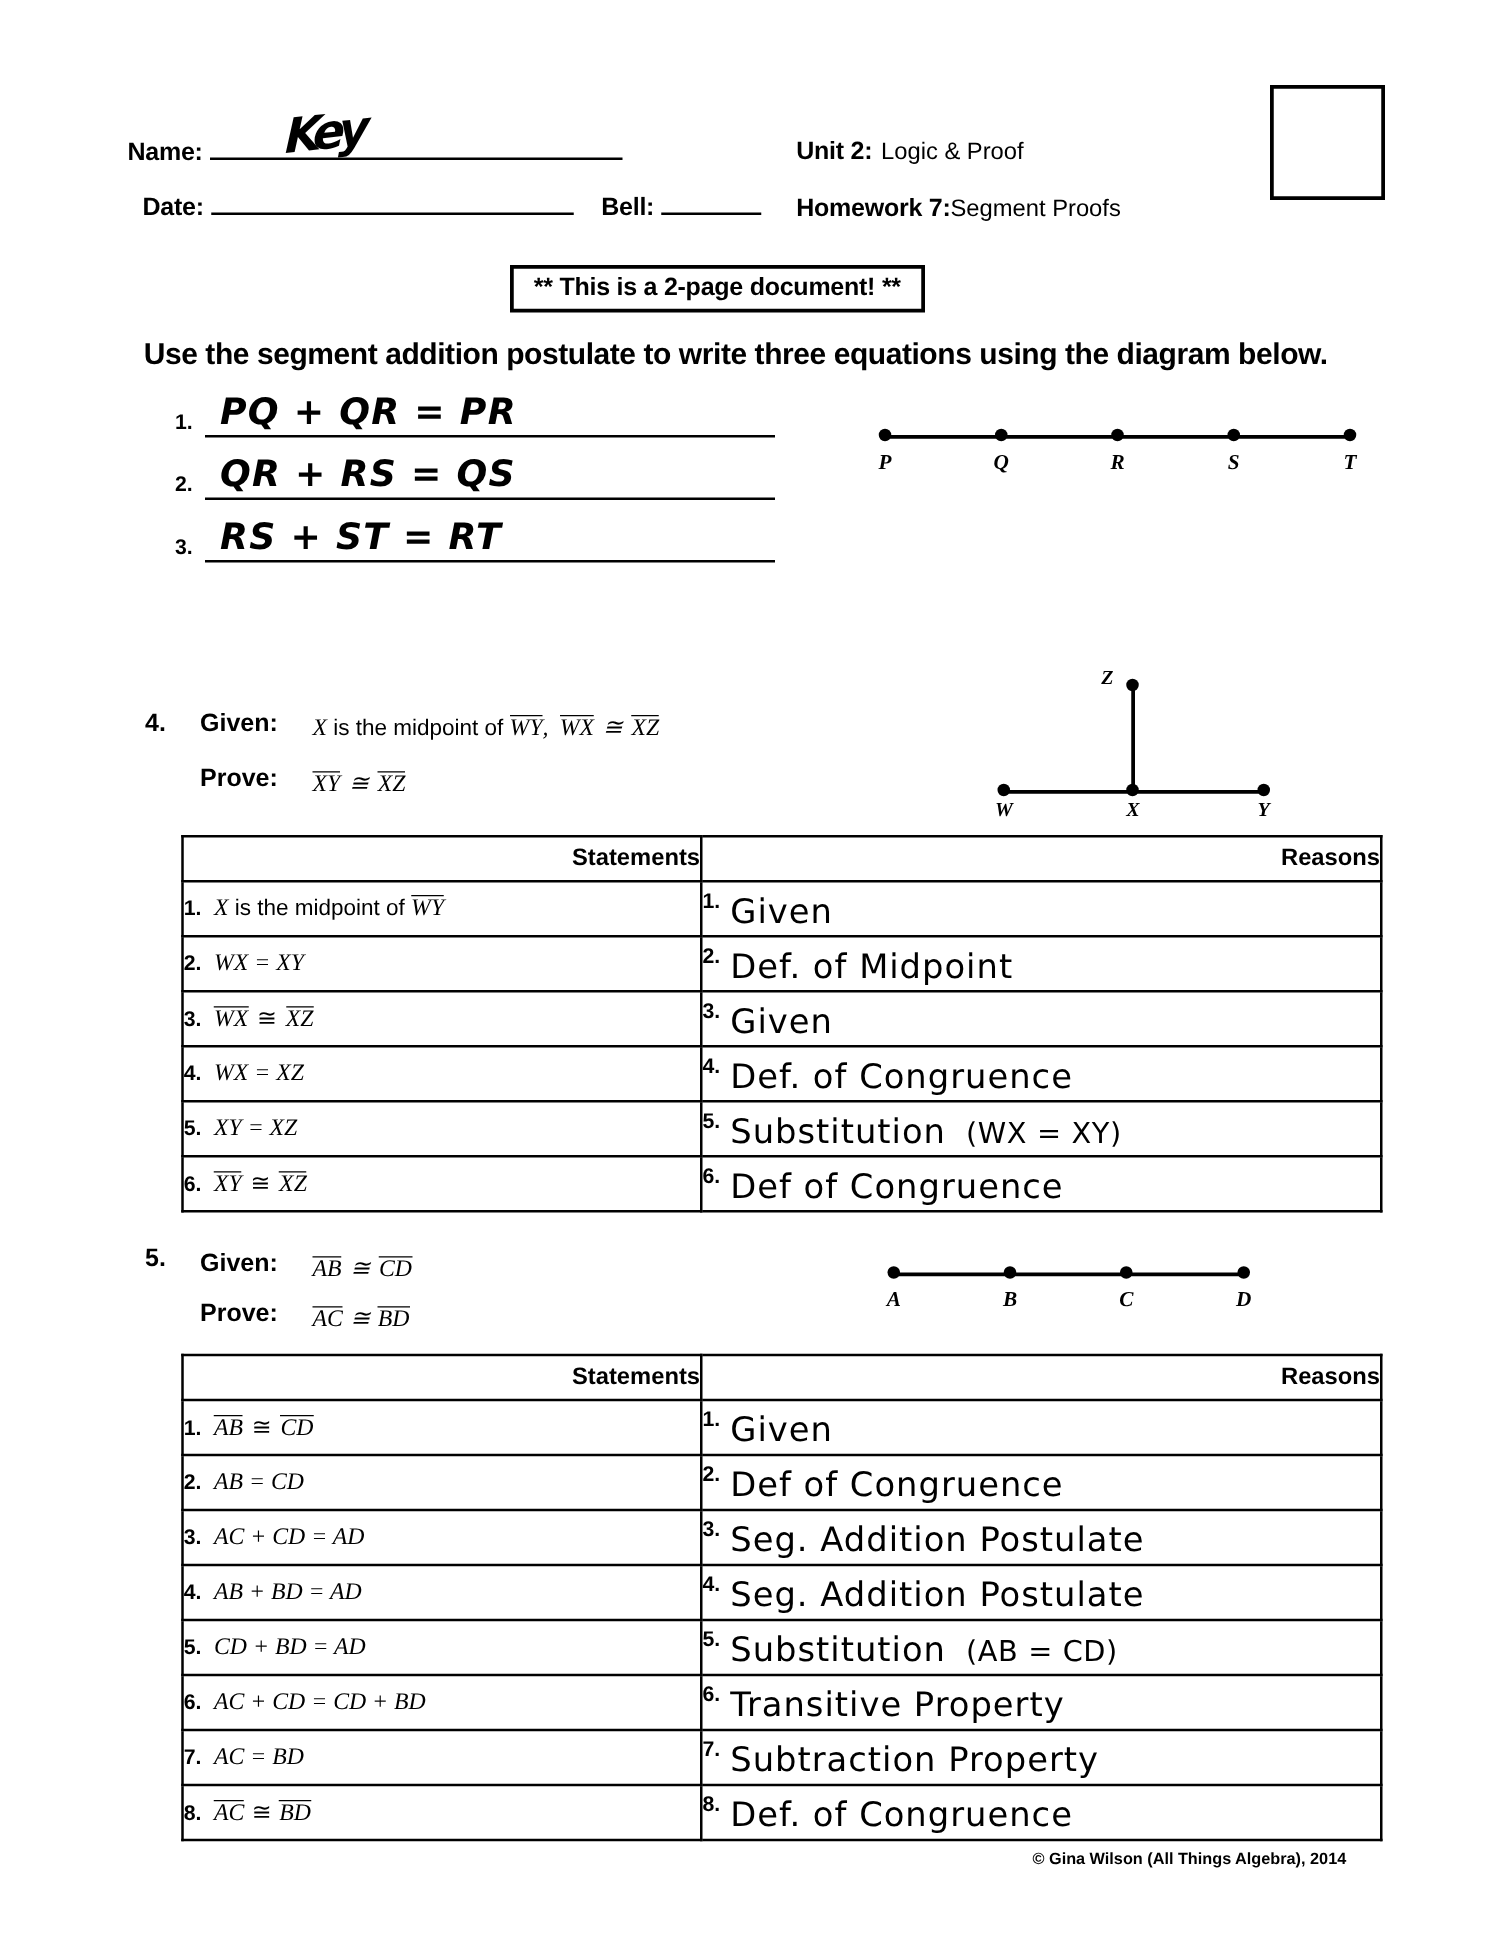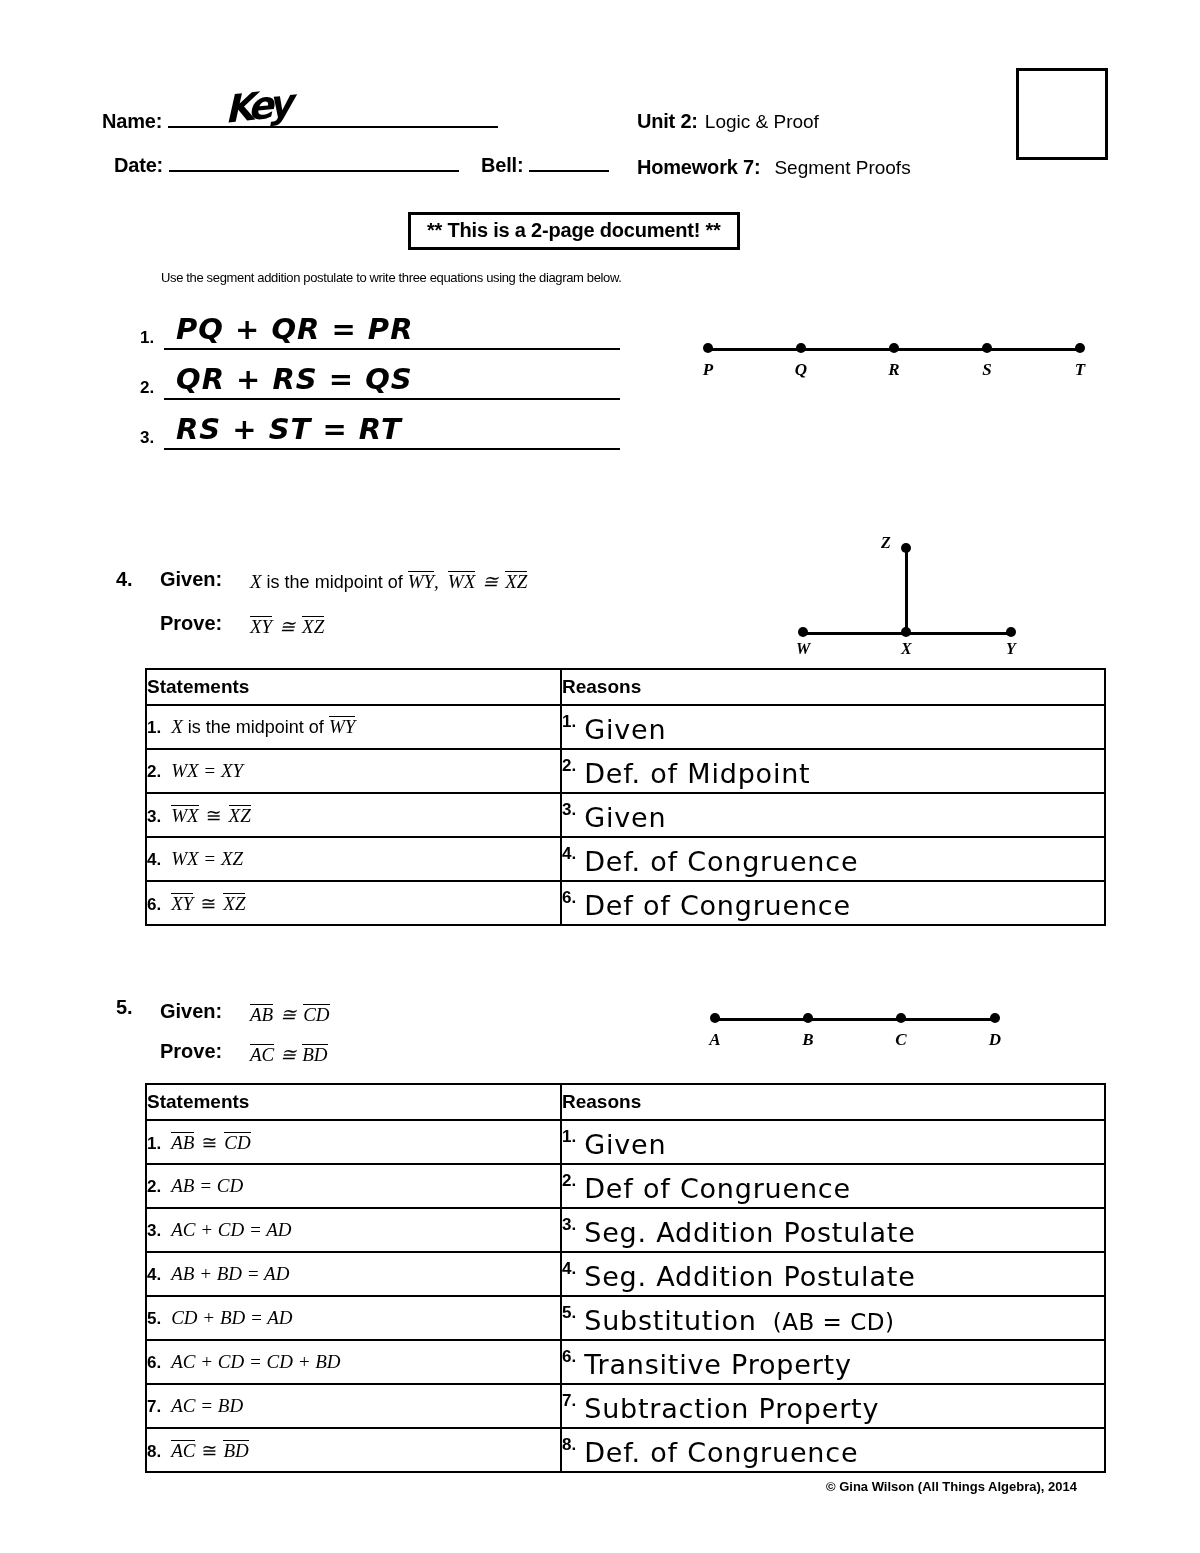--- a/index.html
+++ b/index.html
@@ -91,25 +91,24 @@
     padding: 4px 16px 5px 16px;
     font-weight: bold;
     font-size: 20px;
     letter-spacing: -0.2px;
     background: #fff;
   }
 
   
   .instr {
     position: absolute;
-    font-weight: normal;
-    font-size: 13px;
+    font-weight: bold;
+    font-size: 24px;
     letter-spacing: -0.35px;
     white-space: nowrap;
-    margin-left: 46px;
   }
   #instr1 { left: 115px; top: 270px; }
   #instr2 { left: 115px; top: 503px; }
 
   
   .ans-line {
     position: absolute;
     left: 140px;
     width: 480px;
     height: 44px;
@@ -257,21 +256,21 @@
   }
   .proof-table td, .proof-table th {
     border: 2px solid #000;
     padding: 0;
     vertical-align: middle;
   }
   .col-stmt { width: 413px; }
   .col-rsn  { width: 542px; }
   .hd-cell {
     height: 34px;
-    text-align: left;
+    text-align: right;
     font-weight: bold;
     font-size: 19px;
   }
   .stmt-cell {
     height: 42px;
     padding-left: 14px;
     font-family: "Liberation Serif", serif;
     font-size: 19px;
   }
   .stmt-cell .n {
@@ -337,21 +336,21 @@
     <span class="lbl-bold" style="margin-left:22px;">Bell:</span>
     <span class="blank-line bell-blank"></span>
   </div>
 
   <div class="hdr-row" id="unit-row">
     <span class="lbl-bold">Unit 2:</span>
     <span class="lbl-plain" style="margin-left:7px;">Logic &amp; Proof</span>
   </div>
   <div class="hdr-row" id="hw-row">
     <span class="lbl-bold">Homework 7:</span>
-    <span class="lbl-plain" style="margin-left:14px;">Segment Proofs</span>
+    <span class="lbl-plain" style="margin-left:0;">Segment Proofs</span>
   </div>
 
   <div id="score-box"></div>
 
   <div id="banner">** This is a 2-page document! **</div>
 
   <div class="instr" id="instr1">Use the segment addition postulate to write three equations using the diagram below.</div>
 
   <div class="ans-line" id="ans1">
     <span class="ans-num">1.</span>
@@ -440,20 +439,28 @@
     <tr>
       <td class="stmt-cell">
         <span class="n">4.</span><span style="font-style:italic;">WX = XZ</span>
       </td>
       <td class="rsn-cell">
         <span class="n">4.</span><span class="hw">Def. of Congruence</span>
       </td>
     </tr>
     <tr>
       <td class="stmt-cell">
+        <span class="n">5.</span><span style="font-style:italic;">XY = XZ</span>
+      </td>
+      <td class="rsn-cell">
+        <span class="n">5.</span><span class="hw">Substitution</span><span class="hw hw-sm">(WX = XY)</span>
+      </td>
+    </tr>
+    <tr>
+      <td class="stmt-cell">
         <span class="n">6.</span><span class="ovl" style="font-style:italic;">XY</span><span style="margin:0 7px;">≅</span><span class="ovl" style="font-style:italic;">XZ</span>
       </td>
       <td class="rsn-cell">
         <span class="n">6.</span><span class="hw">Def of Congruence</span>
       </td>
     </tr>
   </tbody>
     </table>
 
   <div class="prob-num" style="left:116px; top:996px;">5.</div>

